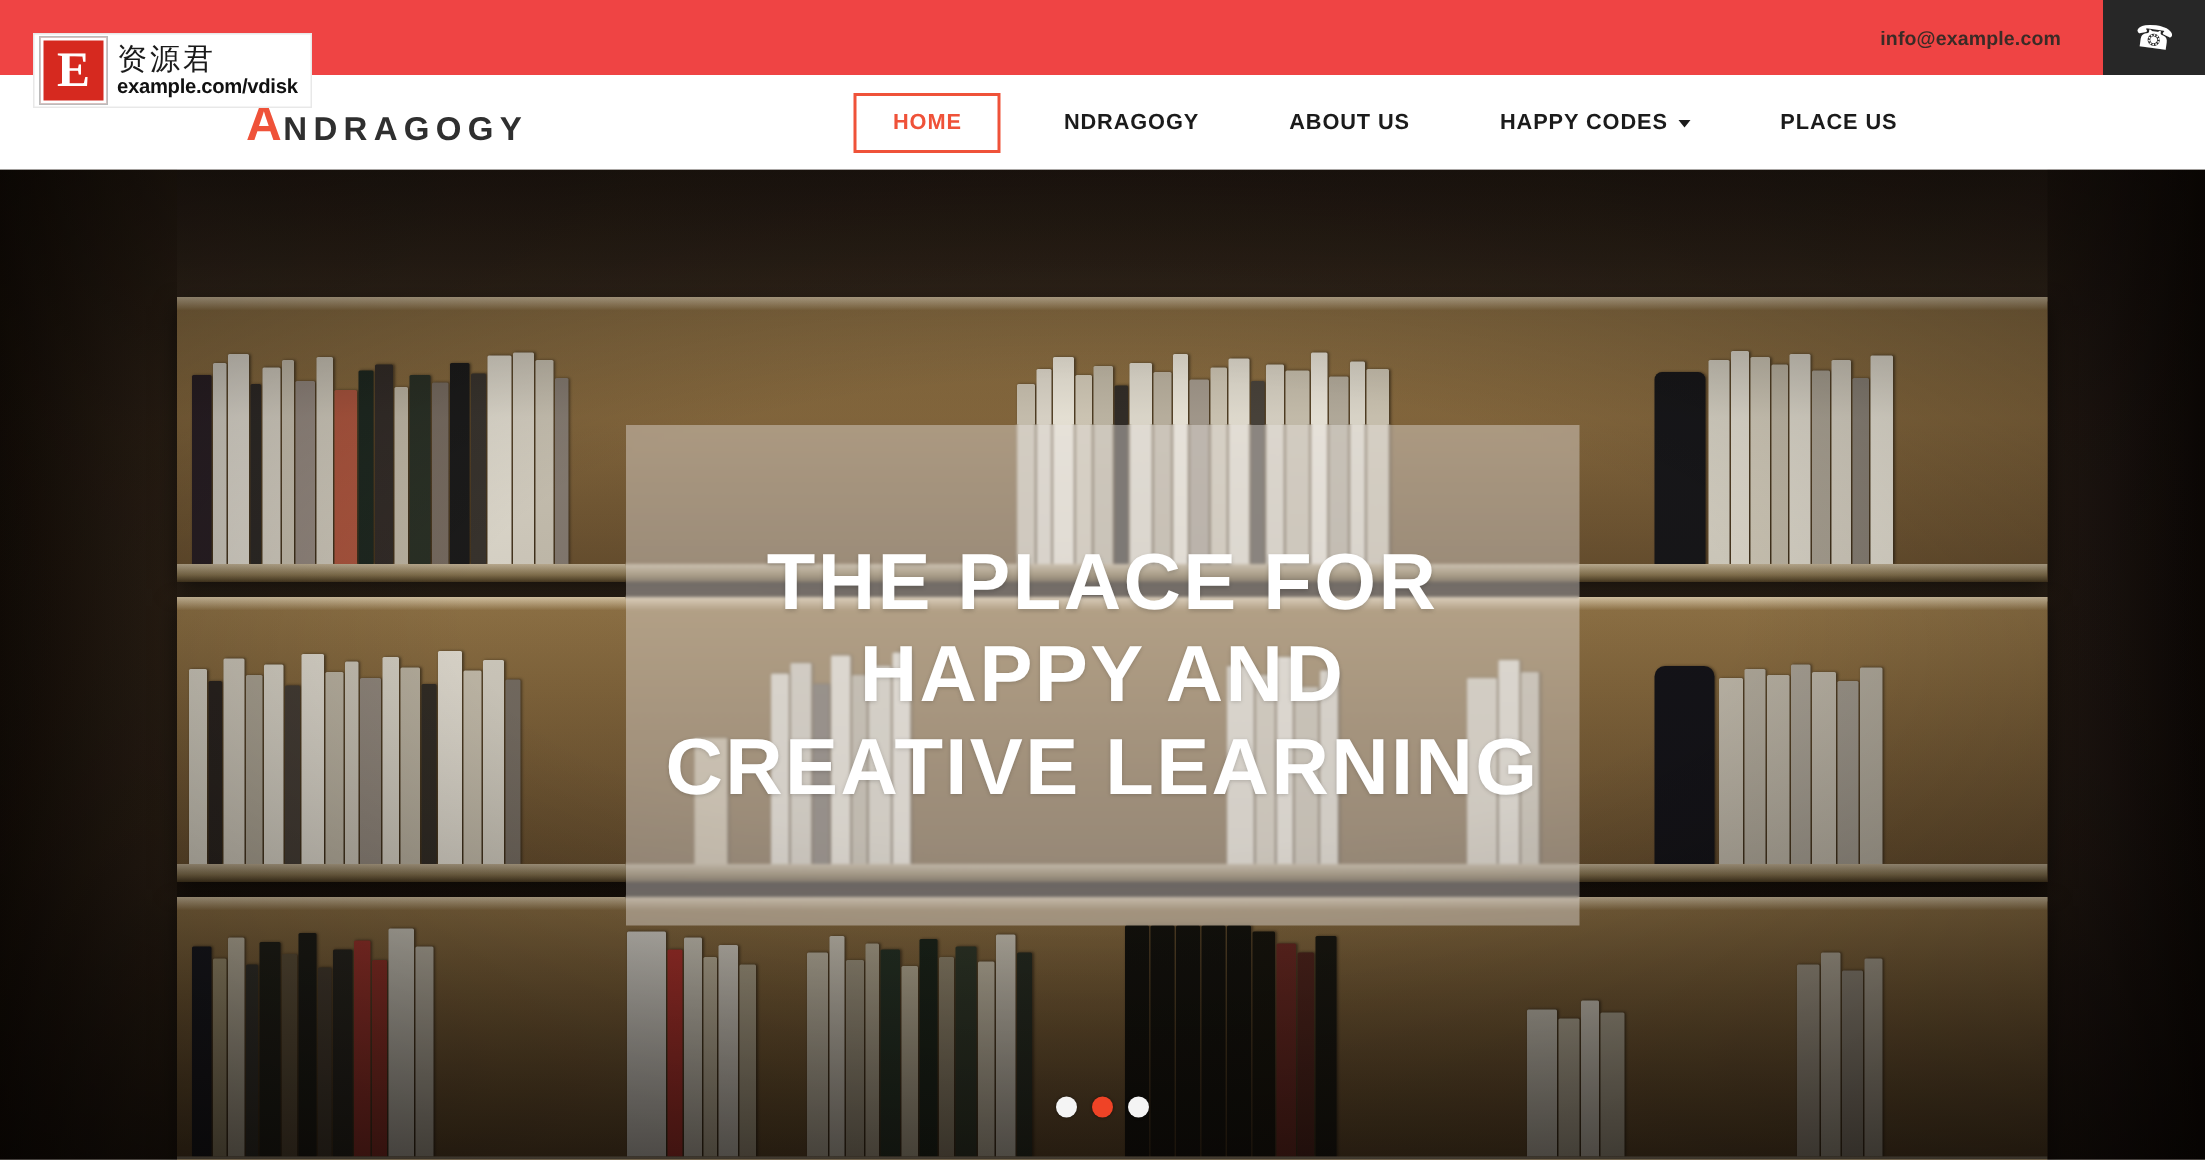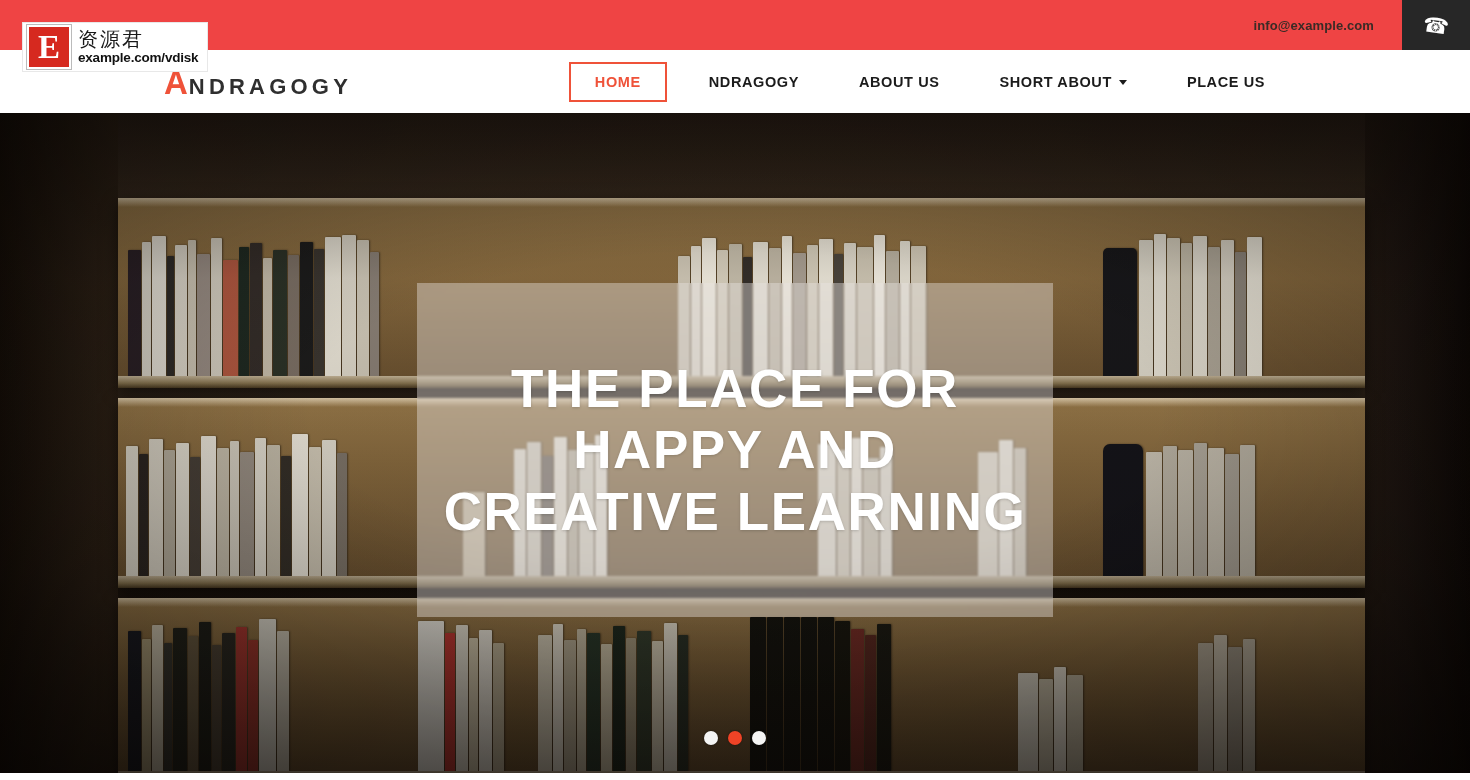--- a/index.html
+++ b/index.html
@@ -217,21 +217,21 @@
       <div class="nav-item active">
         <span>HOME</span>
       </div>
       <div class="nav-item">
         <span>NDRAGOGY</span>
       </div>
       <div class="nav-item">
         <span>ABOUT US</span>
       </div>
       <div class="nav-item">
-        <span>SHORT ABOUT</span>
+        <span>HAPPY CODES</span>
         <span class="caret"></span>
       </div>
       <div class="nav-item">
         <span>PLACE US</span>
       </div>
     </nav>
   </div>
 
   <div class="hero">
 

